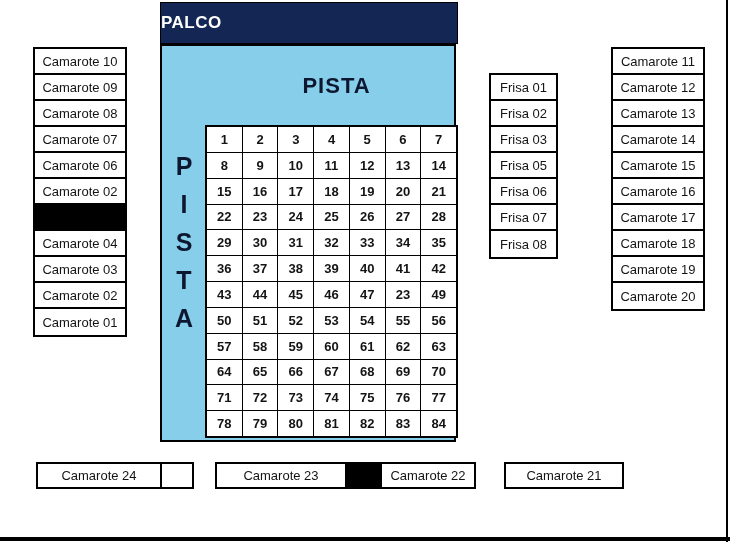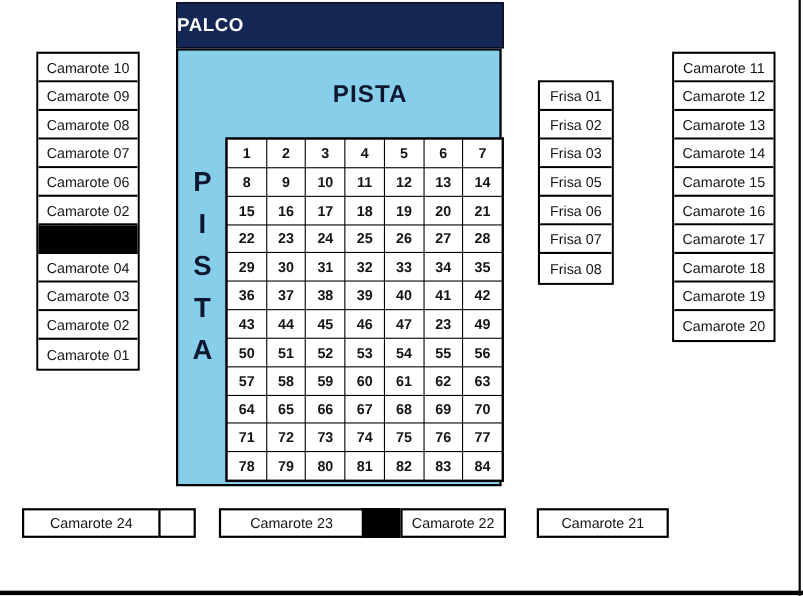--- a/index.html
+++ b/index.html
@@ -45,21 +45,21 @@
   .frisa-col{left:489px;top:73px;width:69px;}
   .right-col{left:611px;top:47px;width:94px;}
   .side-cell{
     height:26px;border-bottom:2px solid #000;box-sizing:border-box;
     display:flex;align-items:center;justify-content:center;
     font-size:13px;color:#141414;background:#fff;
   }
   .side-cell:last-child{border-bottom:none;}
   .side-cell.black{background:var(--black,#000);}
   
-  .bottom-row{position:absolute;left:20px;top:462px;height:27px;display:flex;}
+  .bottom-row{position:absolute;left:36px;top:462px;height:27px;display:flex;}
   .bottom-cell{
     height:27px;border:2px solid #000;box-sizing:border-box;margin-left:-2px;
     display:flex;align-items:center;justify-content:center;
     font-size:13px;color:#141414;background:#fff;white-space:nowrap;
   }
   .bottom-cell:first-child{margin-left:0;}
   .bottom-cell.black{background:var(--black,#000);border-color:#000;}
   
   .edge-right{position:absolute;left:726px;top:0;width:2px;height:542px;background:#000;}
   .edge-bottom{position:absolute;left:0;top:537px;width:730px;height:4px;background:#000;}

